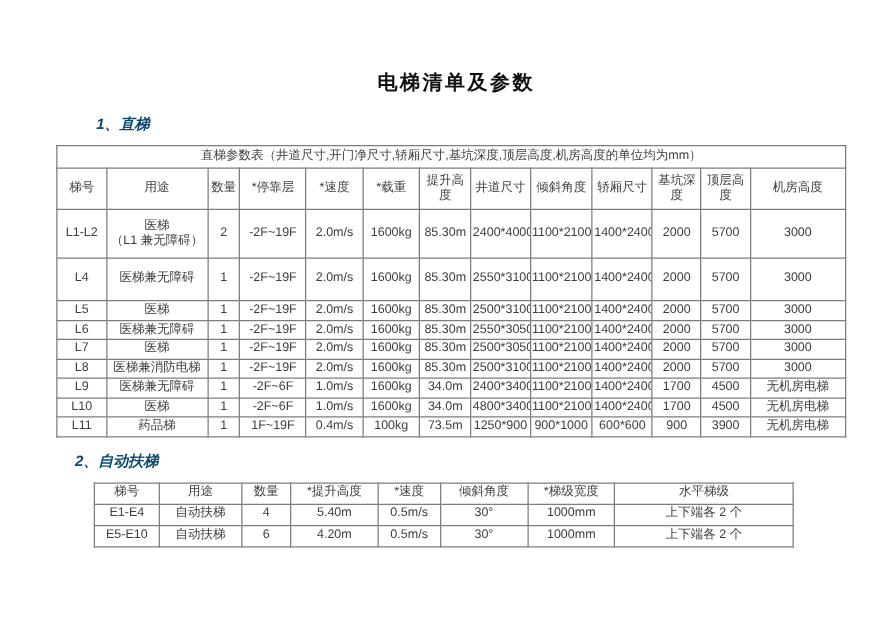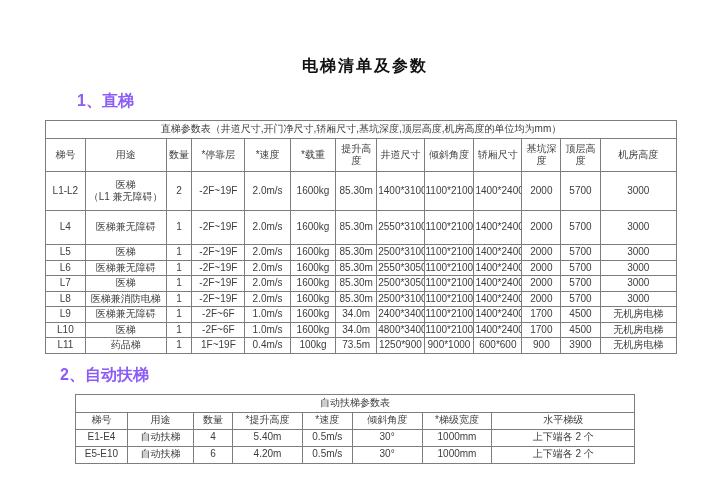--- a/index.html
+++ b/index.html
@@ -8,21 +8,21 @@
     background: #ffffff;
     font-family: "Liberation Sans", "DejaVu Sans", sans-serif;
     color: #3d3d3d;
     overflow: hidden;
   }
   .page { box-sizing: border-box; width: 707px; padding: 56px 22px 17px 45px; }
   .doc-title {
     font-size: 16px; font-weight: bold; color: #111;
     text-align: center; margin: 0 0 14px 0; letter-spacing: 2px;
   }
-  .section-heading { font-size: 16px; font-weight: bold; color: #8b5cf6; }
+  .section-heading { font-size: 12px; font-weight: bold; color: #0c4a6e; font-style: italic; }
   .heading-1 { margin: 0 0 8px 32px; }
   .heading-2 { margin: 11px 0 8px 15px; }
 
   table { border-collapse: collapse; table-layout: fixed; }
   .t1 { width: 632px; }
   .t2 { width: 560px; margin-left: 30px; }
   th, td {
     border: 1px solid #7d7d7d;
     text-align: center; vertical-align: middle;
     font-weight: normal; font-size: 10px; line-height: 1.25;
@@ -85,21 +85,21 @@
       <tbody>
           <tr>
             <td>L1-L2</td>
             <td>医梯
 （L1 兼无障碍）</td>
             <td>2</td>
             <td>-2F~19F</td>
             <td>2.0m/s</td>
             <td>1600kg</td>
             <td>85.30m</td>
-            <td>1400*3100</td>
+            <td>2400*4000</td>
             <td>1100*2100</td>
             <td>1400*2400</td>
             <td>2000</td>
             <td>5700</td>
             <td>3000</td>
           </tr>
           <tr>
             <td>L4</td>
             <td>医梯兼无障碍</td>
             <td>1</td>
@@ -231,23 +231,20 @@
           <col style="width:11.8%">
           <col style="width:7.0%">
         <col style="width:12.5%">
           <col style="width:8.9%">
           <col style="width:12.5%">
         <col style="width:12.5%">
           <col style="width:25.5%">
       </colgroup>
       <thead>
         <tr>
-          <th class="caption-cell" colspan="8">自动扶梯参数表</th>
-        </tr>
-        <tr>
             <th class="col-head">梯号</th>
             <th class="col-head">用途</th>
             <th class="col-head">数量</th>
             <th class="col-head">*提升高度</th>
             <th class="col-head">*速度</th>
             <th class="col-head">倾斜角度</th>
             <th class="col-head">*梯级宽度</th>
             <th class="col-head">水平梯级</th>
           </tr>
       </thead>

